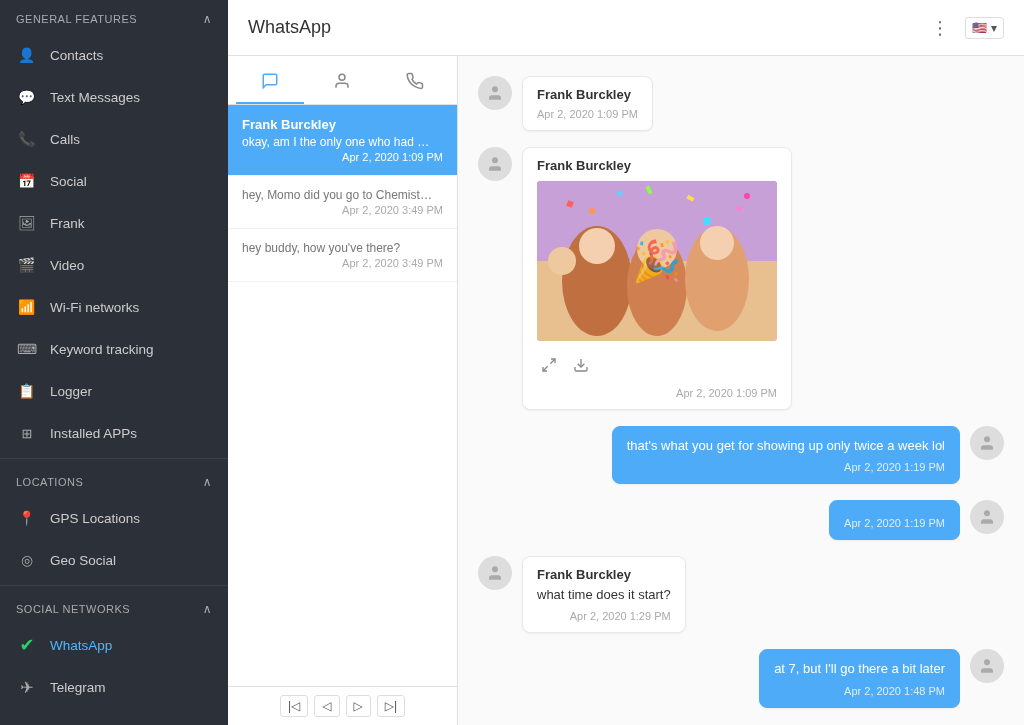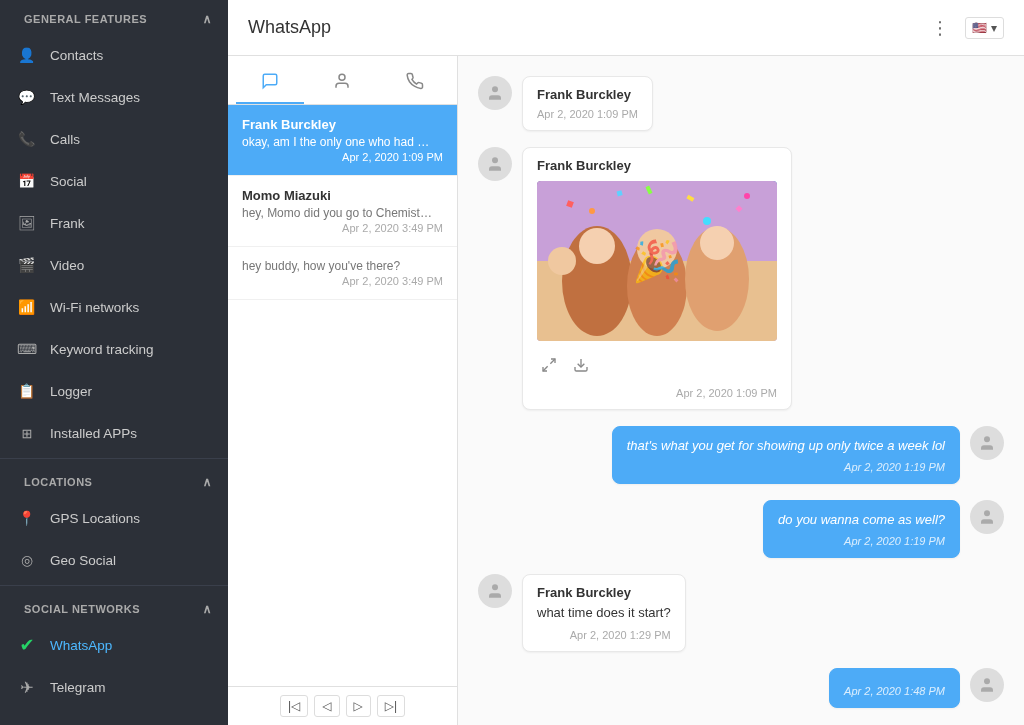--- a/index.html
+++ b/index.html
@@ -15,25 +15,24 @@
       flex-direction: column;
       overflow-y: auto;
       height: 725px;
     }
     .sidebar-section-header {
       display: flex;
       align-items: center;
       justify-content: space-between;
       padding: 12px 16px 8px 16px;
       font-size: 11px;
-      font-weight: 700;
+      font-weight: 400;
       color: #aaa;
       letter-spacing: 0.5px;
       text-transform: uppercase;
-      margin-left: 8px;
     }
     .sidebar-item {
       display: flex;
       align-items: center;
       padding: 10px 16px;
       cursor: pointer;
       font-size: 13.5px;
       color: #ccc;
       transition: background 0.15s;
     }
@@ -187,21 +186,20 @@
     }
 
     
     .msg-row {
       display: flex;
       align-items: flex-start;
       gap: 10px;
     }
     .msg-row.outgoing {
       flex-direction: row-reverse;
-      font-style: italic;
     }
     .avatar-circle {
       width: 34px;
       height: 34px;
       border-radius: 50%;
       background: #ddd;
       display: flex;
       align-items: center;
       justify-content: center;
       flex-shrink: 0;
@@ -411,21 +409,20 @@
         </div>
       </div>
 
       <div id="conv-list">
         <div class="conv-item active">
           <div class="conv-name">Frank Burckley</div>
           <div class="conv-preview">okay, am I the only one who had no ide...</div>
           <div class="conv-time">Apr 2, 2020 1:09 PM</div>
         </div>
         <div class="conv-item">
-          <div class="conv-name">Momo Miazuki</div>
           <div class="conv-preview">hey, Momo did you go to Chemistry to...</div>
           <div class="conv-time">Apr 2, 2020 3:49 PM</div>
         </div>
         <div class="conv-item">
           <div class="conv-preview">hey buddy, how you've there?</div>
           <div class="conv-time">Apr 2, 2020 3:49 PM</div>
         </div>
       </div>
 
       <div id="conv-pagination">
@@ -520,21 +517,20 @@
       </div>
 
       <div class="msg-row outgoing">
         <div class="avatar-circle">
           <svg width="18" height="18" viewBox="0 0 24 24" fill="#aaa">
               <path d="M20 21v-2a4 4 0 0 0-4-4H8a4 4 0 0 0-4 4v2"></path>
               <circle cx="12" cy="7" r="4"></circle>
             </svg>
         </div>
         <div class="msg-bubble">
-          <div class="msg-text">do you wanna come as well?</div>
           <div class="msg-time">Apr 2, 2020 1:19 PM</div>
         </div>
       </div>
 
       <div class="msg-row">
         <div class="avatar-circle">
           <svg width="18" height="18" viewBox="0 0 24 24" fill="#aaa">
               <path d="M20 21v-2a4 4 0 0 0-4-4H8a4 4 0 0 0-4 4v2"></path>
               <circle cx="12" cy="7" r="4"></circle>
             </svg>
@@ -547,18 +543,19 @@
       </div>
 
       <div class="msg-row outgoing">
         <div class="avatar-circle">
           <svg width="18" height="18" viewBox="0 0 24 24" fill="#aaa">
               <path d="M20 21v-2a4 4 0 0 0-4-4H8a4 4 0 0 0-4 4v2"></path>
               <circle cx="12" cy="7" r="4"></circle>
             </svg>
         </div>
         <div class="msg-bubble">
+          <div class="msg-text">at 7, but I'll go there a bit later</div>
           <div class="msg-time">Apr 2, 2020 1:48 PM</div>
         </div>
       </div>
     </div>
   </div>
 </div>
 
 </body></html>

